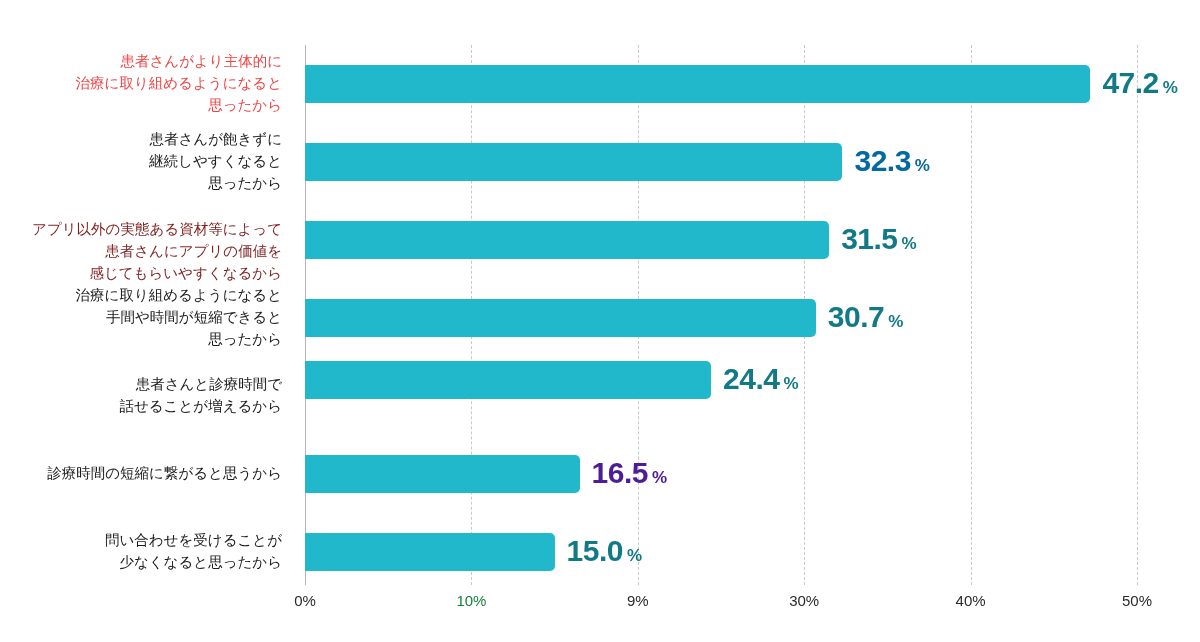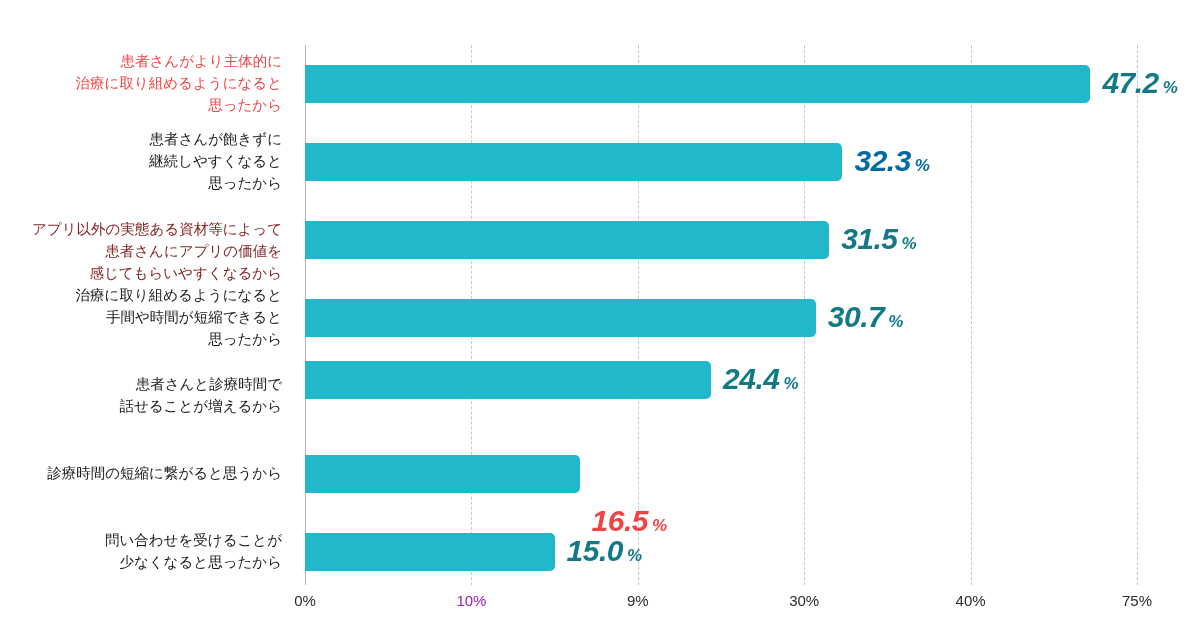--- a/index.html
+++ b/index.html
@@ -67,21 +67,20 @@
     border-radius: 0 5px 5px 0;
   }
   .bar-value {
     position: absolute;
     top: 18px;
     left: 0;
     white-space: nowrap;
     color: #117a86;
     font-weight: bold;
     line-height: 40px;
-    font-style: italic;
   }
   .bar-value .num {
     font-size: 30px;
     letter-spacing: -0.5px;
   }
   .bar-value .pct {
     font-size: 17px;
     margin-left: 4px;
     font-weight: bold;
   }
@@ -159,21 +158,21 @@
       <div class="bar-row" style="top: 234px;">
         <div class="bar" title="30.7%" style="width: 510.848px; background: rgb(34, 184, 203);"></div>
         <div class="bar-value" style="left: 522.848px; color: rgb(17, 122, 134);"><span class="num">30.7</span><span class="pct">%</span></div>
       </div>
       <div class="bar-row" style="top: 296px;">
         <div class="bar" title="24.4%" style="width: 406.016px; background: rgb(34, 184, 203);"></div>
         <div class="bar-value" style="left: 418.016px; color: rgb(17, 122, 134);"><span class="num">24.4</span><span class="pct">%</span></div>
       </div>
       <div class="bar-row" style="top: 390px;">
         <div class="bar" title="16.5%" style="width: 274.56px; background: rgb(34, 184, 203);"></div>
-        <div class="bar-value" style="left: 286.56px; color: #ef4444; margin-top: 48px;"><span class="num">16.5</span><span class="pct">%</span></div>
+        <div class="bar-value" style="left: 286.56px; color: #4c1d95;"><span class="num">16.5</span><span class="pct">%</span></div>
       </div>
       <div class="bar-row" style="top: 468px;">
         <div class="bar" title="15.0%" style="width: 249.6px; background: rgb(34, 184, 203);"></div>
         <div class="bar-value" style="left: 261.6px; color: rgb(17, 122, 134);"><span class="num">15.0</span><span class="pct">%</span></div>
       </div>
     </div>
 
   <div class="cat-labels" id="cat-labels">
       <div class="cat-label" style="top: 0px; color: #ef4444;">
         <span>患者さんがより主体的に</span>
@@ -203,20 +202,20 @@
         <span>診療時間の短縮に繋がると思うから</span>
       </div>
       <div class="cat-label" style="top: 468px; color: rgb(26, 26, 26);">
         <span>問い合わせを受けることが</span>
         <span>少なくなると思ったから</span>
       </div>
     </div>
 
   <div class="tick-labels" id="tick-labels">
       <div class="tick-label" style="left: 305px; color: rgb(43, 43, 43);">0%</div>
-      <div class="tick-label" style="left: 471.4px; color: #a21caf;">10%</div>
+      <div class="tick-label" style="left: 471.4px; color: #15803d;">10%</div>
       <div class="tick-label" style="left: 637.8px; color: rgb(43, 43, 43);">9%</div>
       <div class="tick-label" style="left: 804.2px; color: rgb(43, 43, 43);">30%</div>
       <div class="tick-label" style="left: 970.6px; color: rgb(43, 43, 43);">40%</div>
-      <div class="tick-label" style="left: 1137px; color: rgb(43, 43, 43);">75%</div>
+      <div class="tick-label" style="left: 1137px; color: rgb(43, 43, 43);">50%</div>
     </div>
 
 </div>
 
 </body></html>

